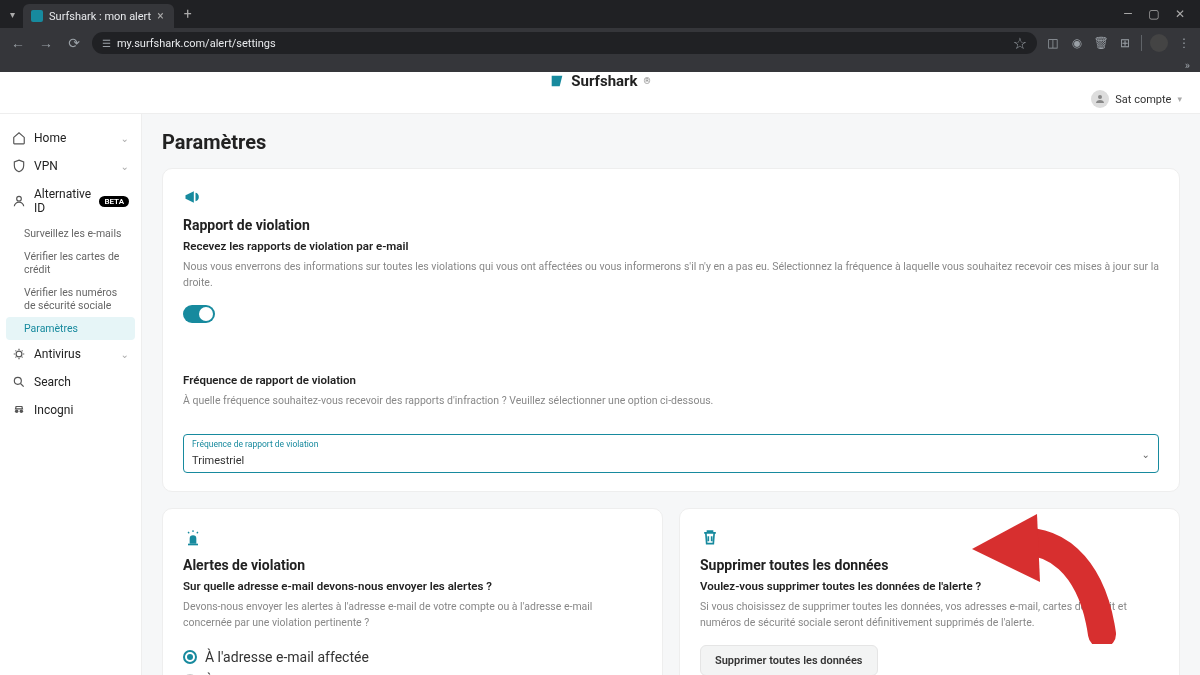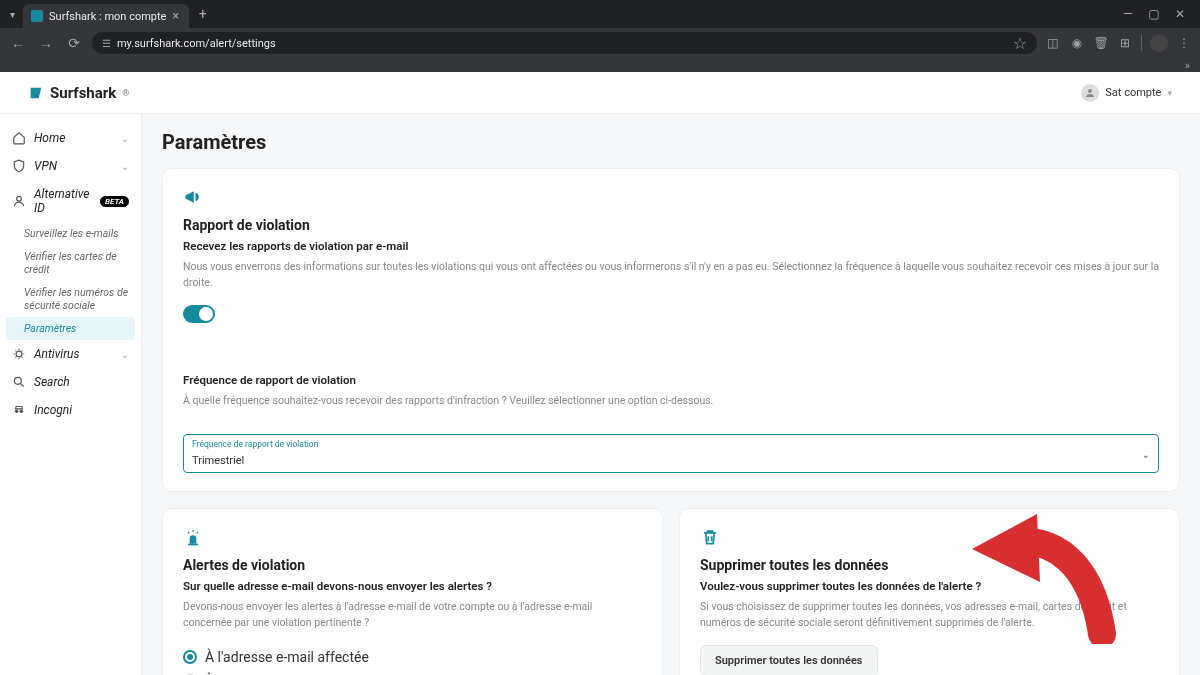--- a/index.html
+++ b/index.html
@@ -24,30 +24,30 @@
 .url-text { color: #e8eaed; font-size: 11px; }
 .addr-right { display: flex; align-items: center; gap: 8px; color: #9aa0a6; font-size: 12px; }
 .addr-icon { width: 16px; height: 16px; display: flex; align-items: center; justify-content: center; }
 .avatar-dot { width: 18px; height: 18px; border-radius: 50%; background: #444; display: inline-block; }
 .addr-divider { width: 1px; height: 16px; background: #5f6368; }
 
 .bookmark-bar { background: #35363a; height: 14px; display: flex; align-items: center; justify-content: flex-end; padding: 0 10px; color: #9aa0a6; font-size: 11px; }
 
 
 .app { background: #fff; height: calc(675px - 72px); display: flex; flex-direction: column; }
-.app-header { height: 42px; display: flex; align-items: center; padding: 0 28px; border-bottom: 1px solid #eee; }
+.app-header { height: 42px; display: flex; align-items: center; padding: 0 18px; border-bottom: 1px solid #eee; flex-direction: column; }
 .logo { display: flex; align-items: center; gap: 6px; font-weight: 700; font-size: 15px; color: #222; }
 .logo-mark { width: 16px; height: 16px; }
 .logo-r { font-size: 9px; vertical-align: top; color: #888; }
 .account-box { margin-left: auto; display: flex; align-items: center; gap: 6px; font-size: 11px; color: #333; }
 .account-avatar { width: 18px; height: 18px; border-radius: 50%; background: #ddd; display: flex; align-items: center; justify-content: center; color: #666; font-size: 10px; }
 
 .app-body { flex: 1; display: flex; overflow: hidden; }
 .sidebar { width: 142px; background: #fff; border-right: 1px solid #eee; padding: 10px 6px; overflow-y: auto; }
-.side-item { display: flex; align-items: center; gap: 8px; padding: 7px 6px; font-size: 12px; color: #222; border-radius: 4px; cursor: pointer; font-style: italic; }
+.side-item { display: flex; align-items: center; gap: 8px; padding: 7px 6px; font-size: 12px; color: #222; border-radius: 4px; cursor: pointer; }
 .side-item.sub { padding: 5px 6px 5px 18px; font-size: 10.5px; color: #666; }
 .side-item.active { background: #e6f5f7; color: #178a9e; }
 .side-icon { width: 14px; height: 14px; display: flex; align-items: center; justify-content: center; color: #555; }
 .side-chev { margin-left: auto; color: #aaa; font-size: 10px; }
 .beta-badge { background: #000000; color: #fff; font-size: 8px; padding: 1px 5px; border-radius: 8px; font-weight: 600; }
 
 .content { flex: 1; background: #f6f7f8; padding: 16px 20px 20px 20px; overflow-y: auto; position: relative; }
 .page-title { font-size: 20px; font-weight: 700; color: #222; margin-bottom: 14px; }
 
 .cards-row { display: grid; grid-template-columns: 1fr 1fr; gap: 16px; margin-bottom: 16px; }
@@ -80,21 +80,21 @@
 svg { display: block; }
 </style>
 </head>
 <body>
 
 <div class="browser-top">
   <div class="tab-strip">
     <span class="tab-dropdown">▾</span>
     <div class="browser-tab">
       <span class="tab-favicon"></span>
-      <span class="tab-title">Surfshark : mon compte</span>
+      <span class="tab-title">Surfshark : mon alert</span>
       <span class="tab-close">×</span>
     </div>
     <span class="tab-new">+</span>
   </div>
   <div class="win-controls">
     <span>—</span>
     <span>▢</span>
     <span>✕</span>
   </div>
 </div>

